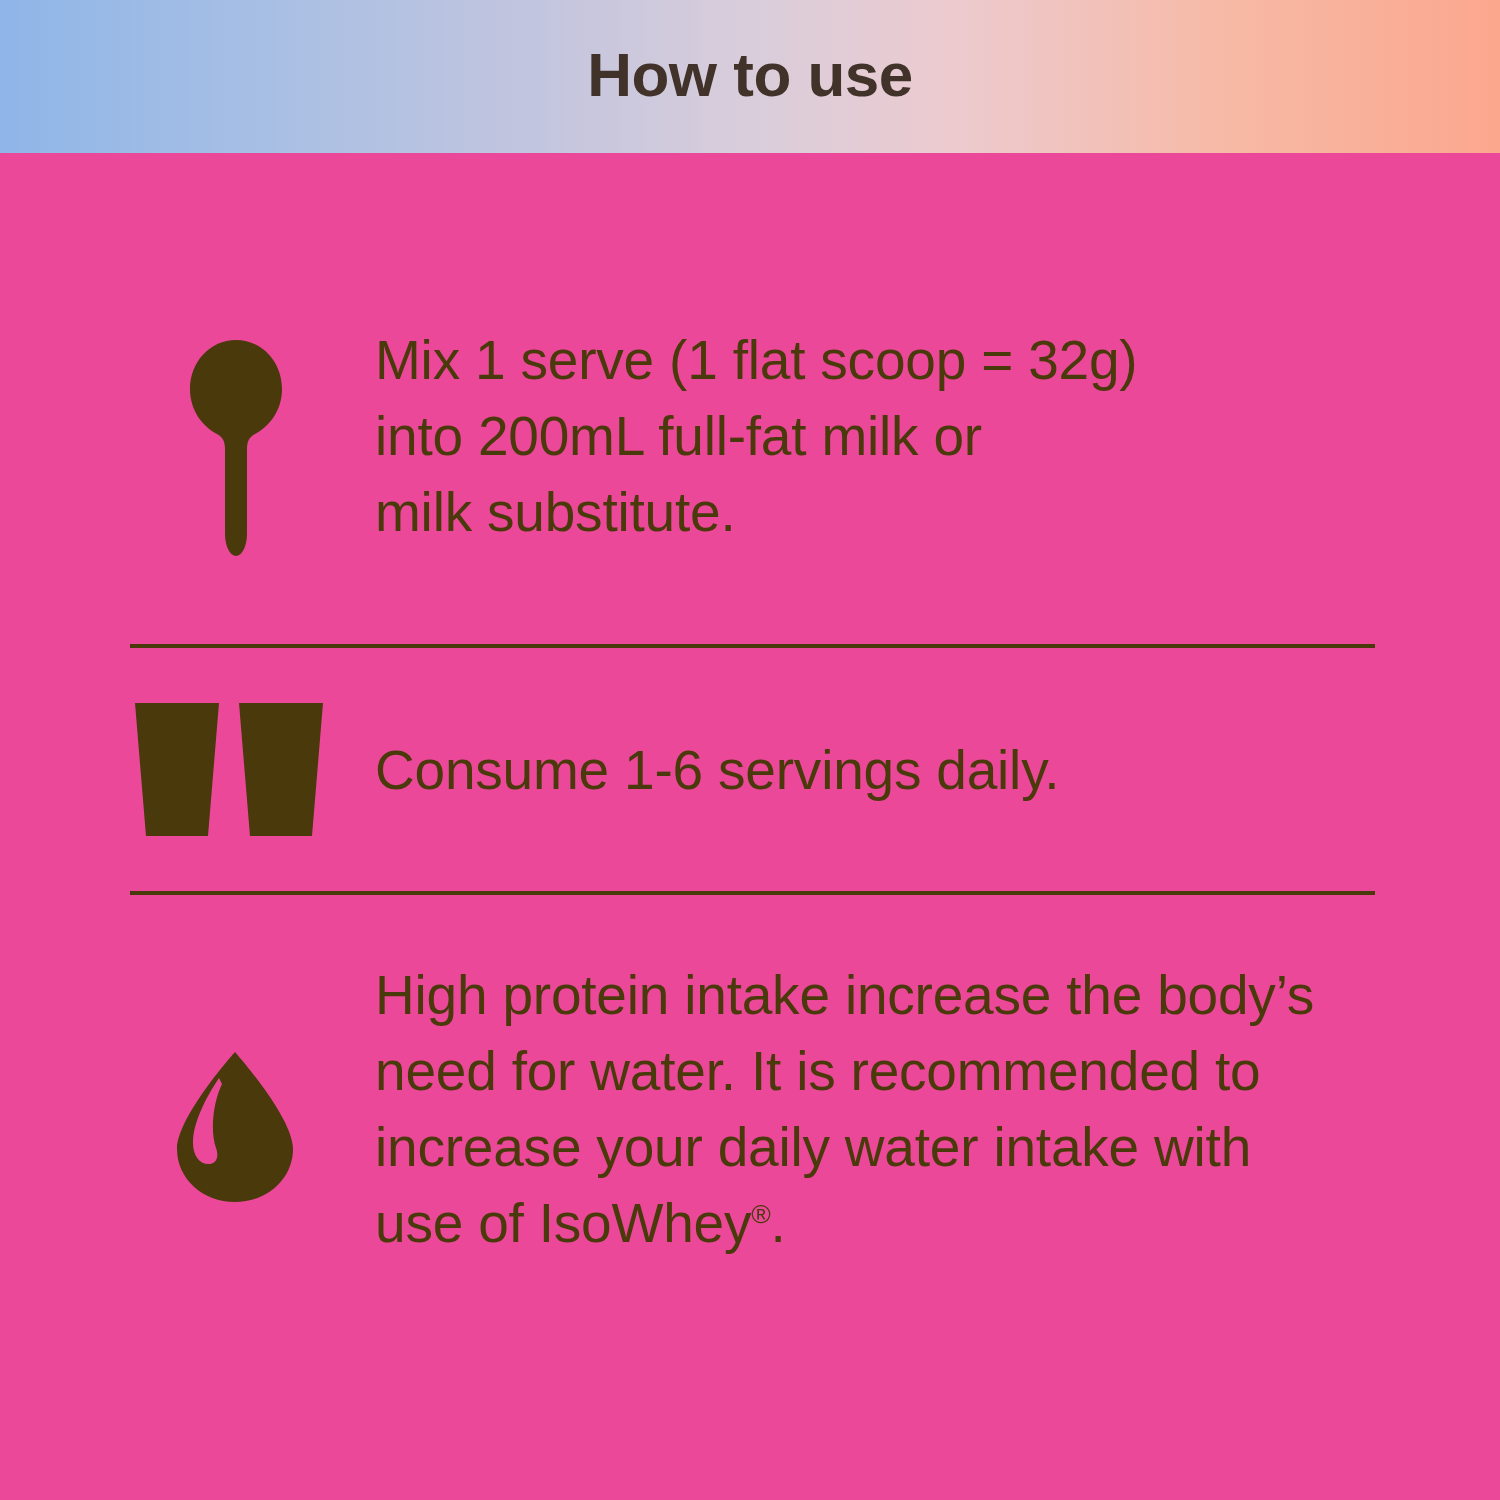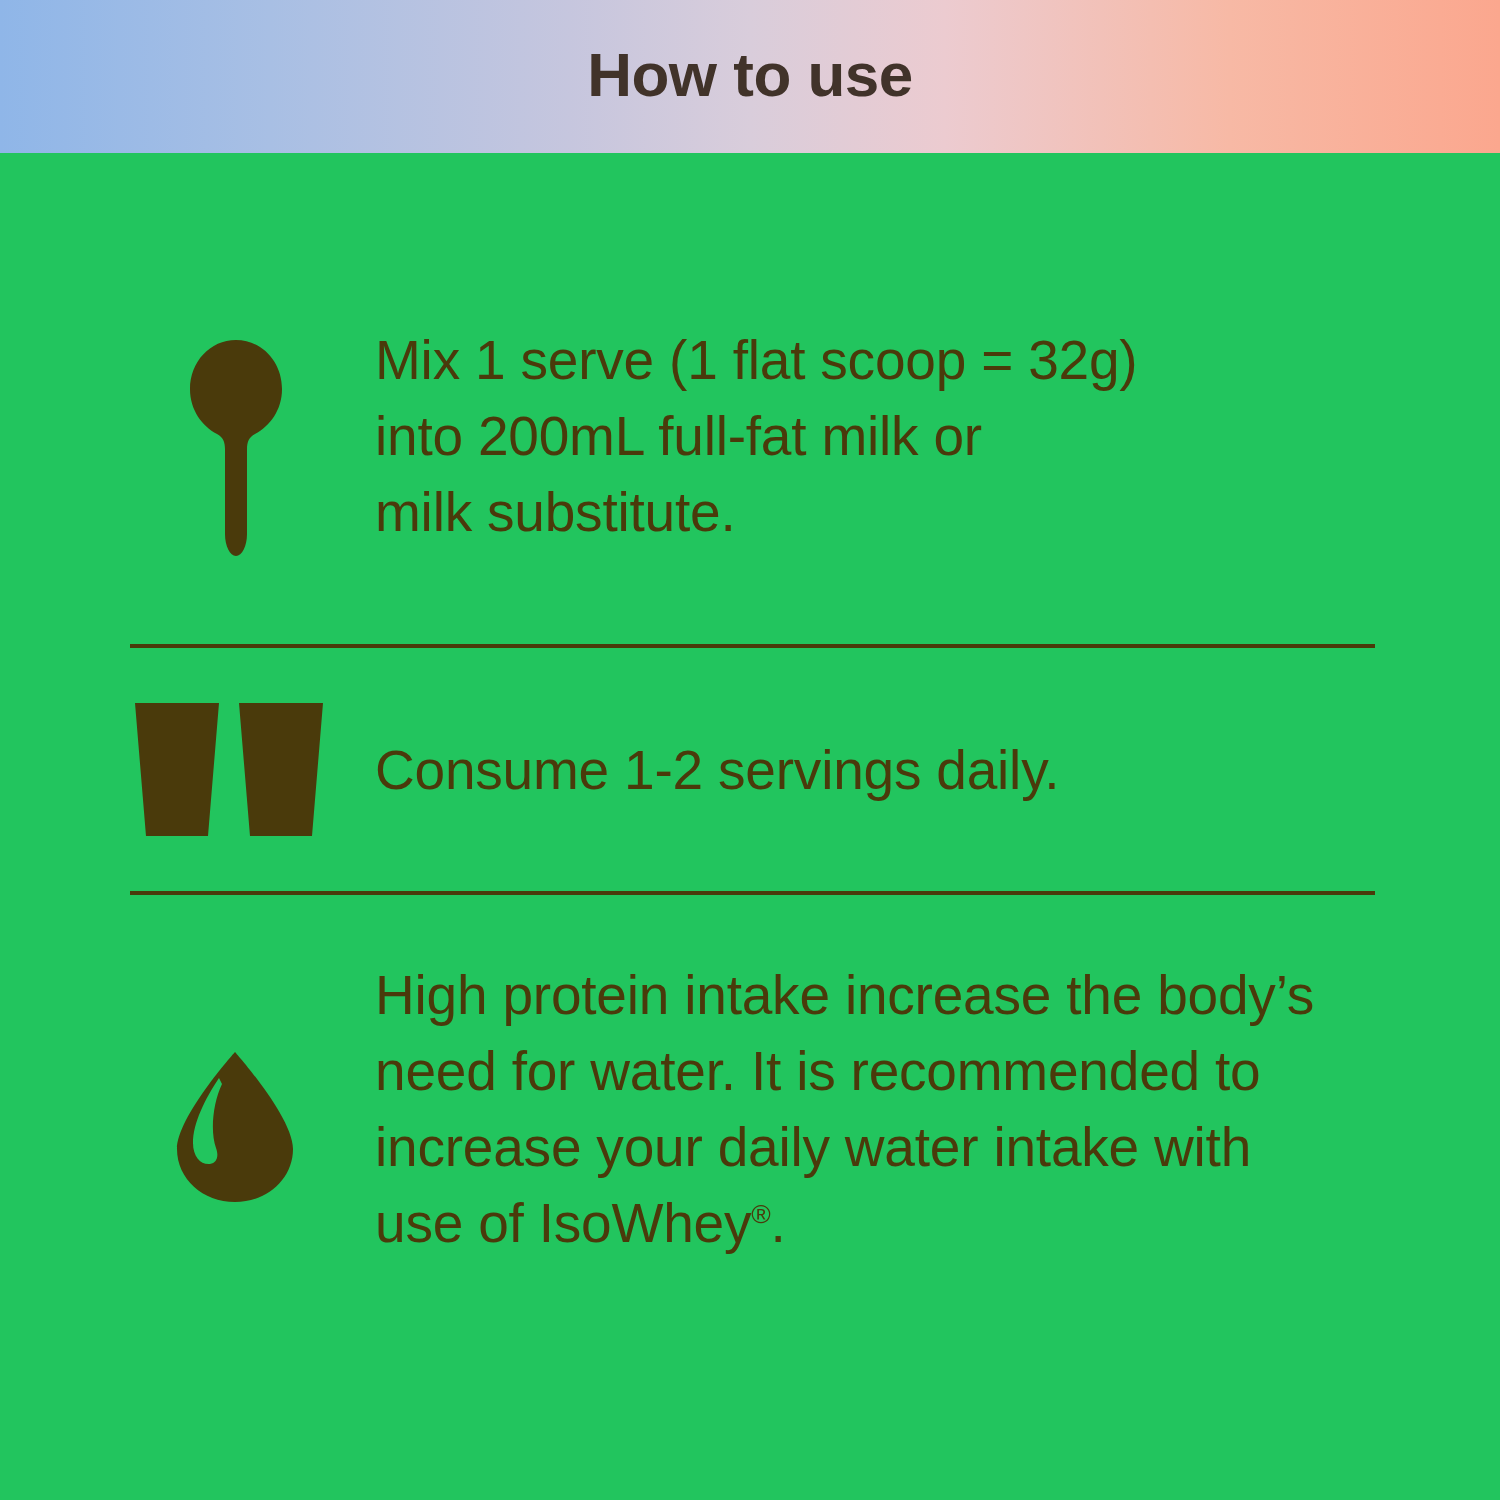--- a/index.html
+++ b/index.html
@@ -11,21 +11,21 @@
     width: 1500px;
     height: 1500px;
     background: #faeedb;
     font-family: "Liberation Sans", sans-serif;
     overflow: hidden;
   }
   .page {
     position: relative;
     width: 1500px;
     height: 1500px;
-    background: #22c55e;
+    background: #ec4899;
     text-decoration: underline;
   }
 
   
   .header {
     position: absolute;
     left: 0;
     top: 0;
     width: 1500px;
     height: 153px;
@@ -142,21 +142,21 @@
     <div class="icon-cell" id="row2-icon">
       <svg viewBox="0 0 192 137" width="192" height="137">
 
         <path fill="#4a3a0b" d="M2 2 L86 2 L75 135 L13 135 Z
                                 M14 14 L74 14 L70 59 L18 59 Z"></path>
 
         <path fill="#4a3a0b" d="M106 2 L190 2 L179 135 L117 135 Z
                                 M118 14 L178 14 L174 59 L122 59 Z"></path>
       </svg>
     </div>
-    <div class="text-cell" id="row2-text">Consume 1-2 servings daily.</div>
+    <div class="text-cell" id="row2-text">Consume 1-6 servings daily.</div>
 
     <div class="divider" id="divider2"></div>
 
     <div class="icon-cell" id="row3-icon">
       <svg viewBox="0 0 120 152" width="120" height="152">
         <path fill="#4a3a0b" fill-rule="evenodd" d="M60 1
                  C 60 1 118 66 118 98
                  C 118 128 92 151 60 151
                  C 28 151 2 128 2 98
                  C 2 66 60 1 60 1 Z

